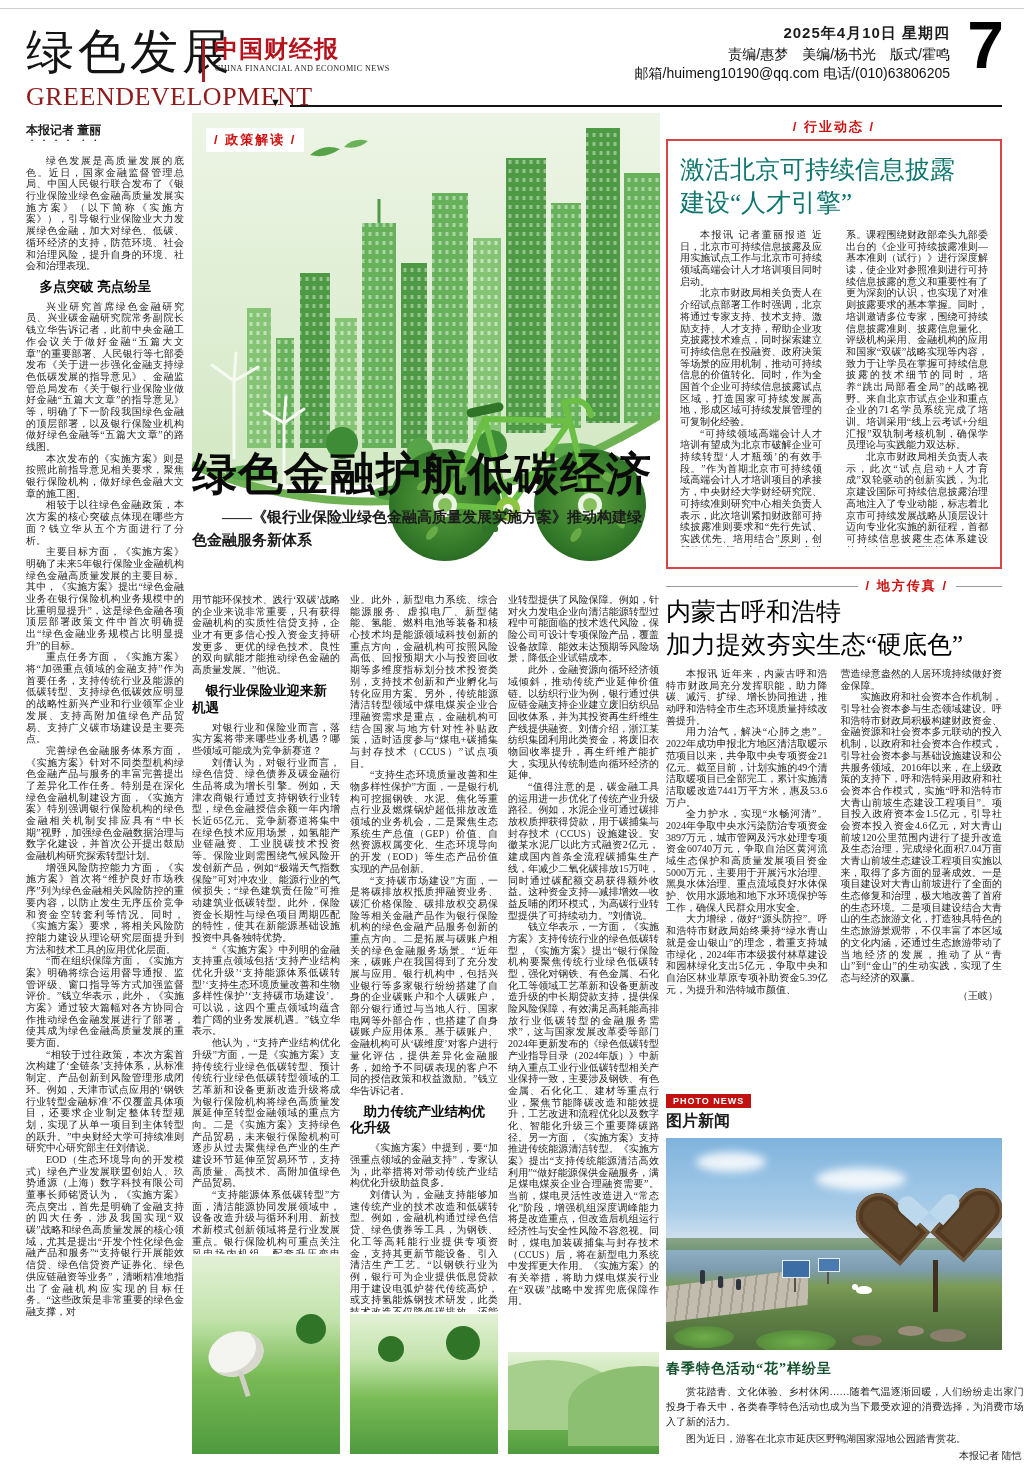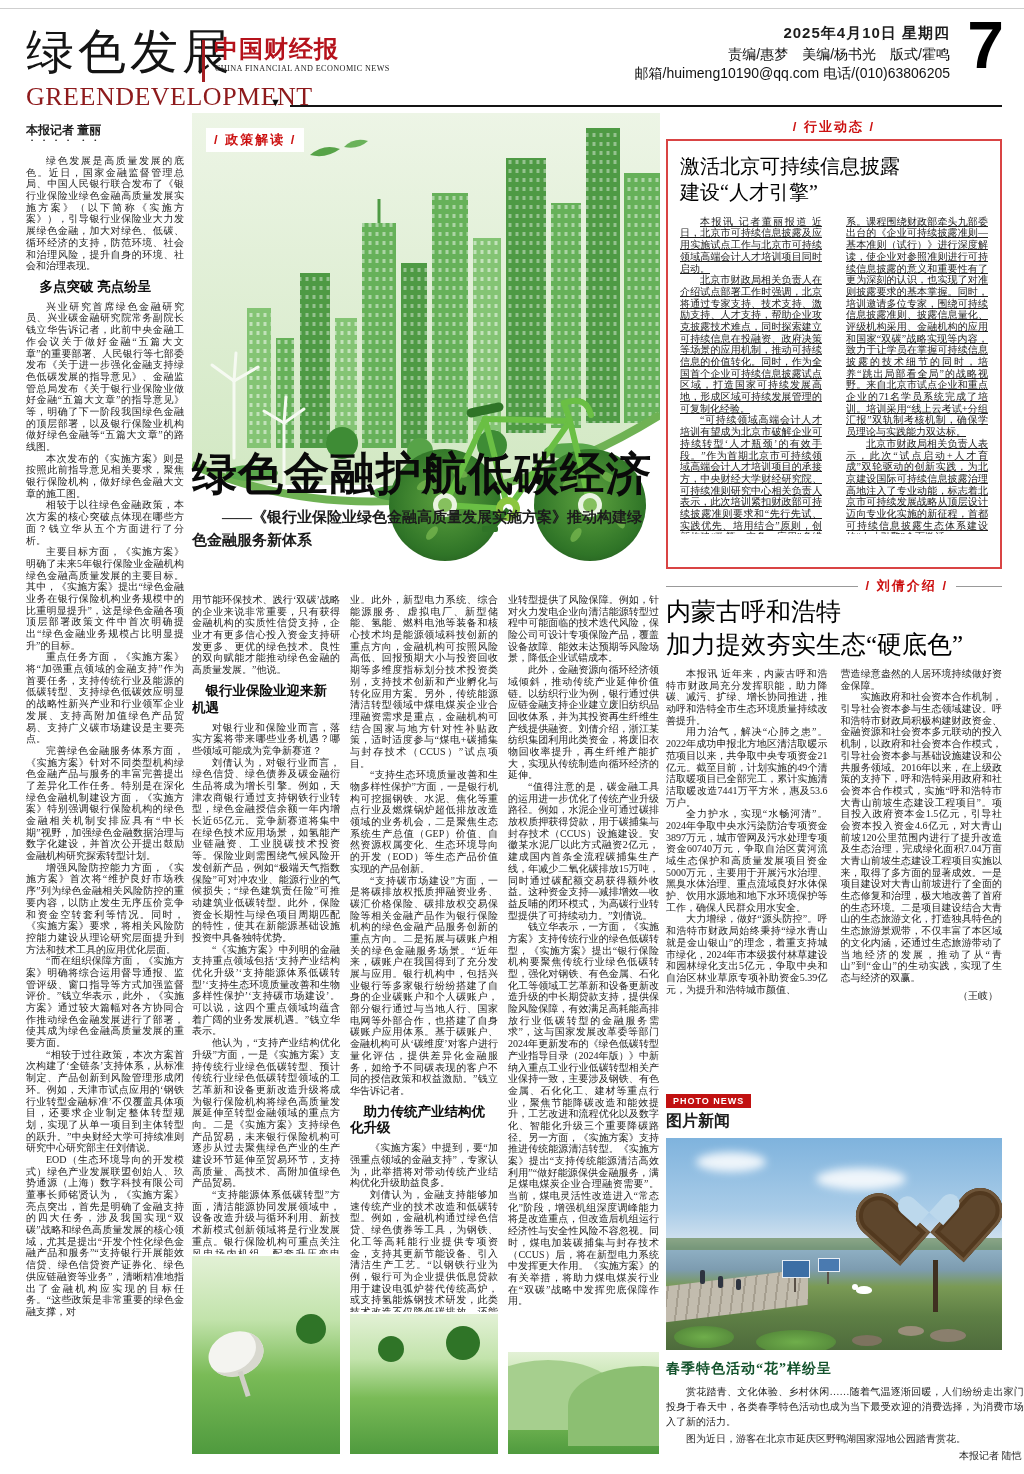--- a/index.html
+++ b/index.html
@@ -54,22 +54,22 @@
   .tree-blob{position:absolute;border-radius:50%;background:#2f7427;}
   .hill{position:absolute;border-radius:50% 50% 0 0;background:#9ccб86;}
   .hill1{left:-30px;top:8px;width:140px;height:70px;background:#a6cf8e;}
   .hill2{left:60px;top:14px;width:150px;height:80px;background:#8cbf72;}
   
   .tag-line{color:#cc1111;font-weight:bold;font-size:13px;letter-spacing:2px;
             font-family:"Liberation Sans",sans-serif;text-align:center;}
   .tag-industry{left:666px;top:118px;width:336px;}
   .industry-box{left:666px;top:139px;width:336px;height:430px;border:2px solid #d94444;box-sizing:border-box;
                 padding:12px 12px 8px;background:#fff;}
-  .ind-title{font-size:20px;line-height:1.32;color:#000000;}
-  .ibox-cols{display:flex;gap:24px;margin-top:10px;height:318px;overflow:hidden;text-decoration:underline;}
+  .ind-title{font-size:25px;line-height:1.32;color:#0f766e;}
+  .ibox-cols{display:flex;gap:24px;margin-top:10px;height:318px;overflow:hidden;}
   .ibox-cols>div{flex:1;overflow:hidden;}
   .local-divider{left:666px;top:577px;width:336px;display:flex;align-items:center;gap:8px;}
   .local-divider .rule{flex:1;border-top:1px solid #999;}
   .local-title{left:666px;top:596px;width:336px;font-size:25px;line-height:1.3;color:#000;}
   .local-cols{left:666px;top:668px;width:336px;display:flex;gap:13px;height:416px;overflow:hidden;}
   .local-cols>div{flex:1;overflow:hidden;}
   
   .photonews{left:666px;top:1090px;width:368px;}
   .pn-en{display:inline-block;background:#c11111;color:#fff;font-size:9px;font-weight:bold;
          letter-spacing:1px;padding:2px 7px;font-family:"Liberation Sans",sans-serif;}
@@ -293,21 +293,21 @@
         </div>
       <div>
           <div class="para cont">系。课程围绕财政部牵头九部委出台的《企业可持续披露准则—基本准则（试行）》进行深度解读，使企业对参照准则进行可持续信息披露的意义和重要性有了更为深刻的认识，也实现了对准则披露要求的基本掌握。同时，培训邀请多位专家，围绕可持续信息披露准则、披露信息量化、评级机构采用、金融机构的应用和国家“双碳”战略实现等内容，致力于让学员在掌握可持续信息披露的技术细节的同时，培养“跳出局部看全局”的战略视野。来自北京市试点企业和重点企业的71名学员系统完成了培训。培训采用“线上云考试+分组汇报”双轨制考核机制，确保学员理论与实践能力双达标。</div>
           <div class="para">北京市财政局相关负责人表示，此次“试点启动+人才育成”双轮驱动的创新实践，为北京建设国际可持续信息披露治理高地注入了专业动能，标志着北京市可持续发展战略从顶层设计迈向专业化实施的新征程，首都可持续信息披露生态体系建设的“人才引擎”全面激活。</div>
         </div>
     </div>
   </div>
 
   <div class="abs local-divider">
     <div class="rule"></div>
-    <div class="tag-line">/ 刘倩介绍 /</div>
+    <div class="tag-line">/ 地方传真 /</div>
     <div class="rule" style="max-width:46px;"></div>
   </div>
   <div class="abs local-title">
     <div>内蒙古呼和浩特</div>
     <div>加力提效夯实生态“硬底色”</div>
   </div>
   <div class="abs local-cols">
     <div>
         <div class="para">本报讯 近年来，内蒙古呼和浩特市财政局充分发挥职能，助力降碳、减污、扩绿、增长协同推进，推动呼和浩特全市生态环境质量持续改善提升。</div>
         <div class="para">用力治气，解决“心肺之患”。2022年成功申报北方地区清洁取暖示范项目以来，共争取中央专项资金21亿元。截至目前，计划实施的49个清洁取暖项目已全部完工，累计实施清洁取暖改造7441万平方米，惠及53.6万户。</div>

